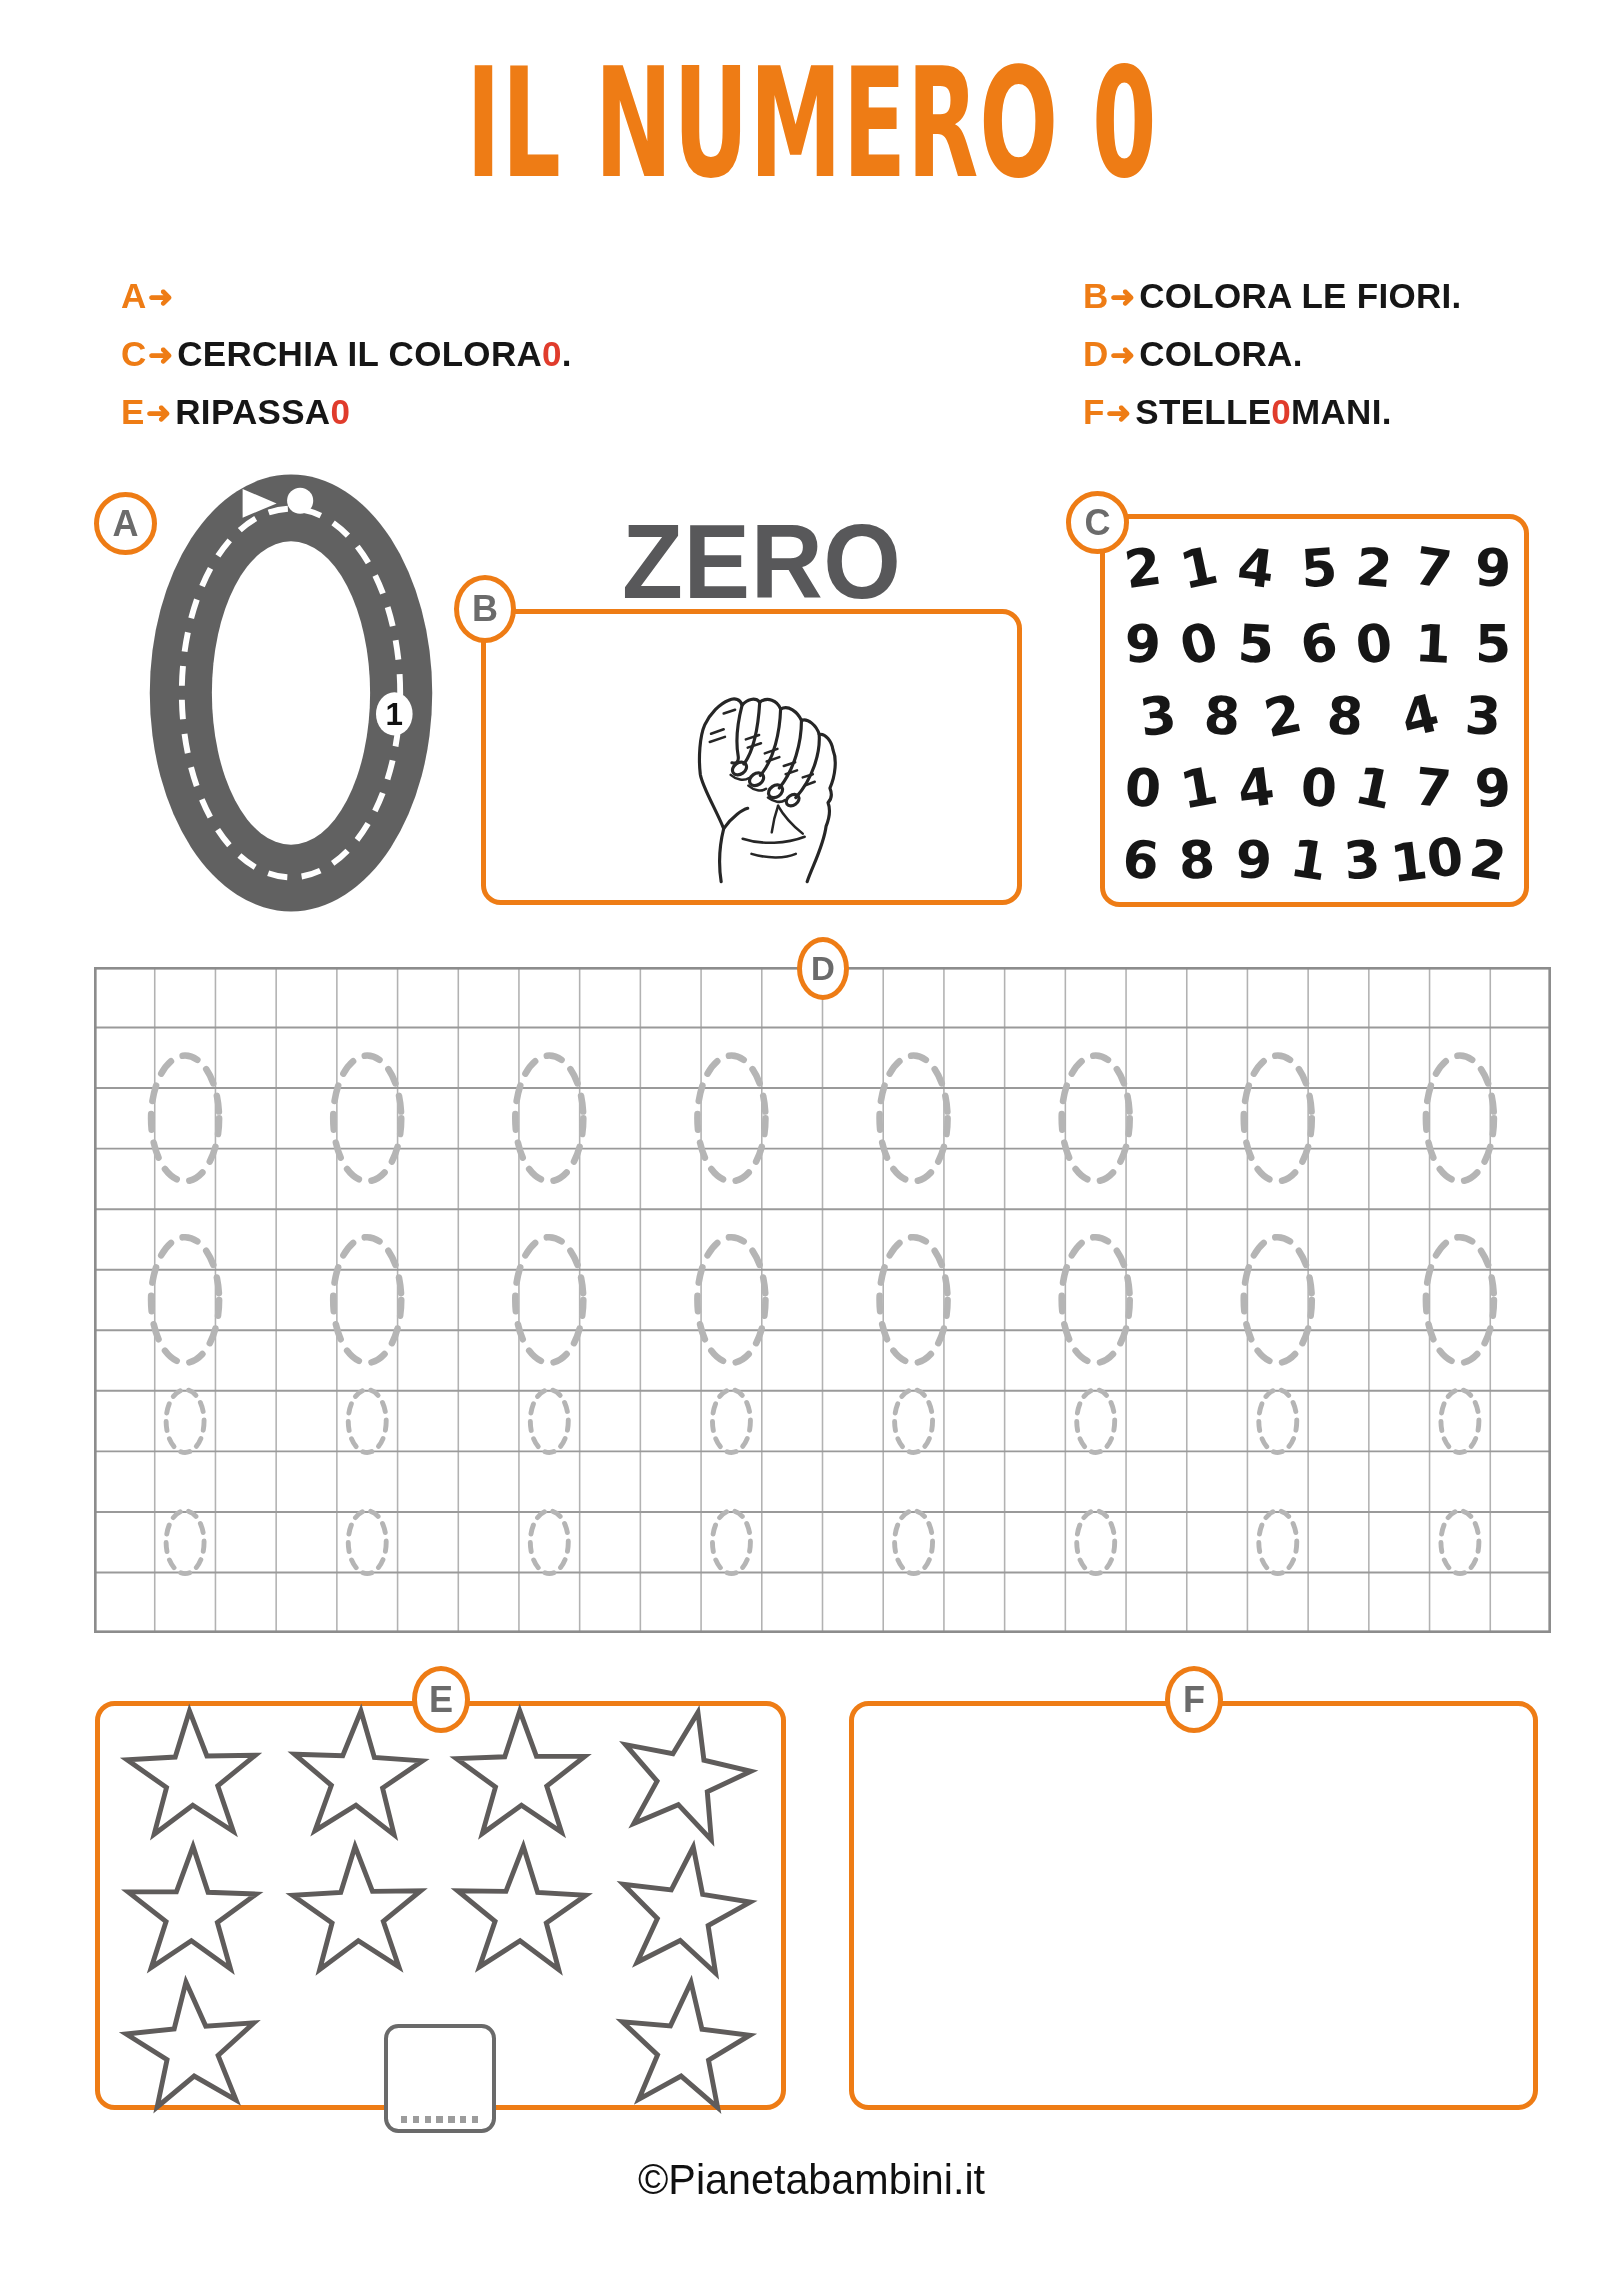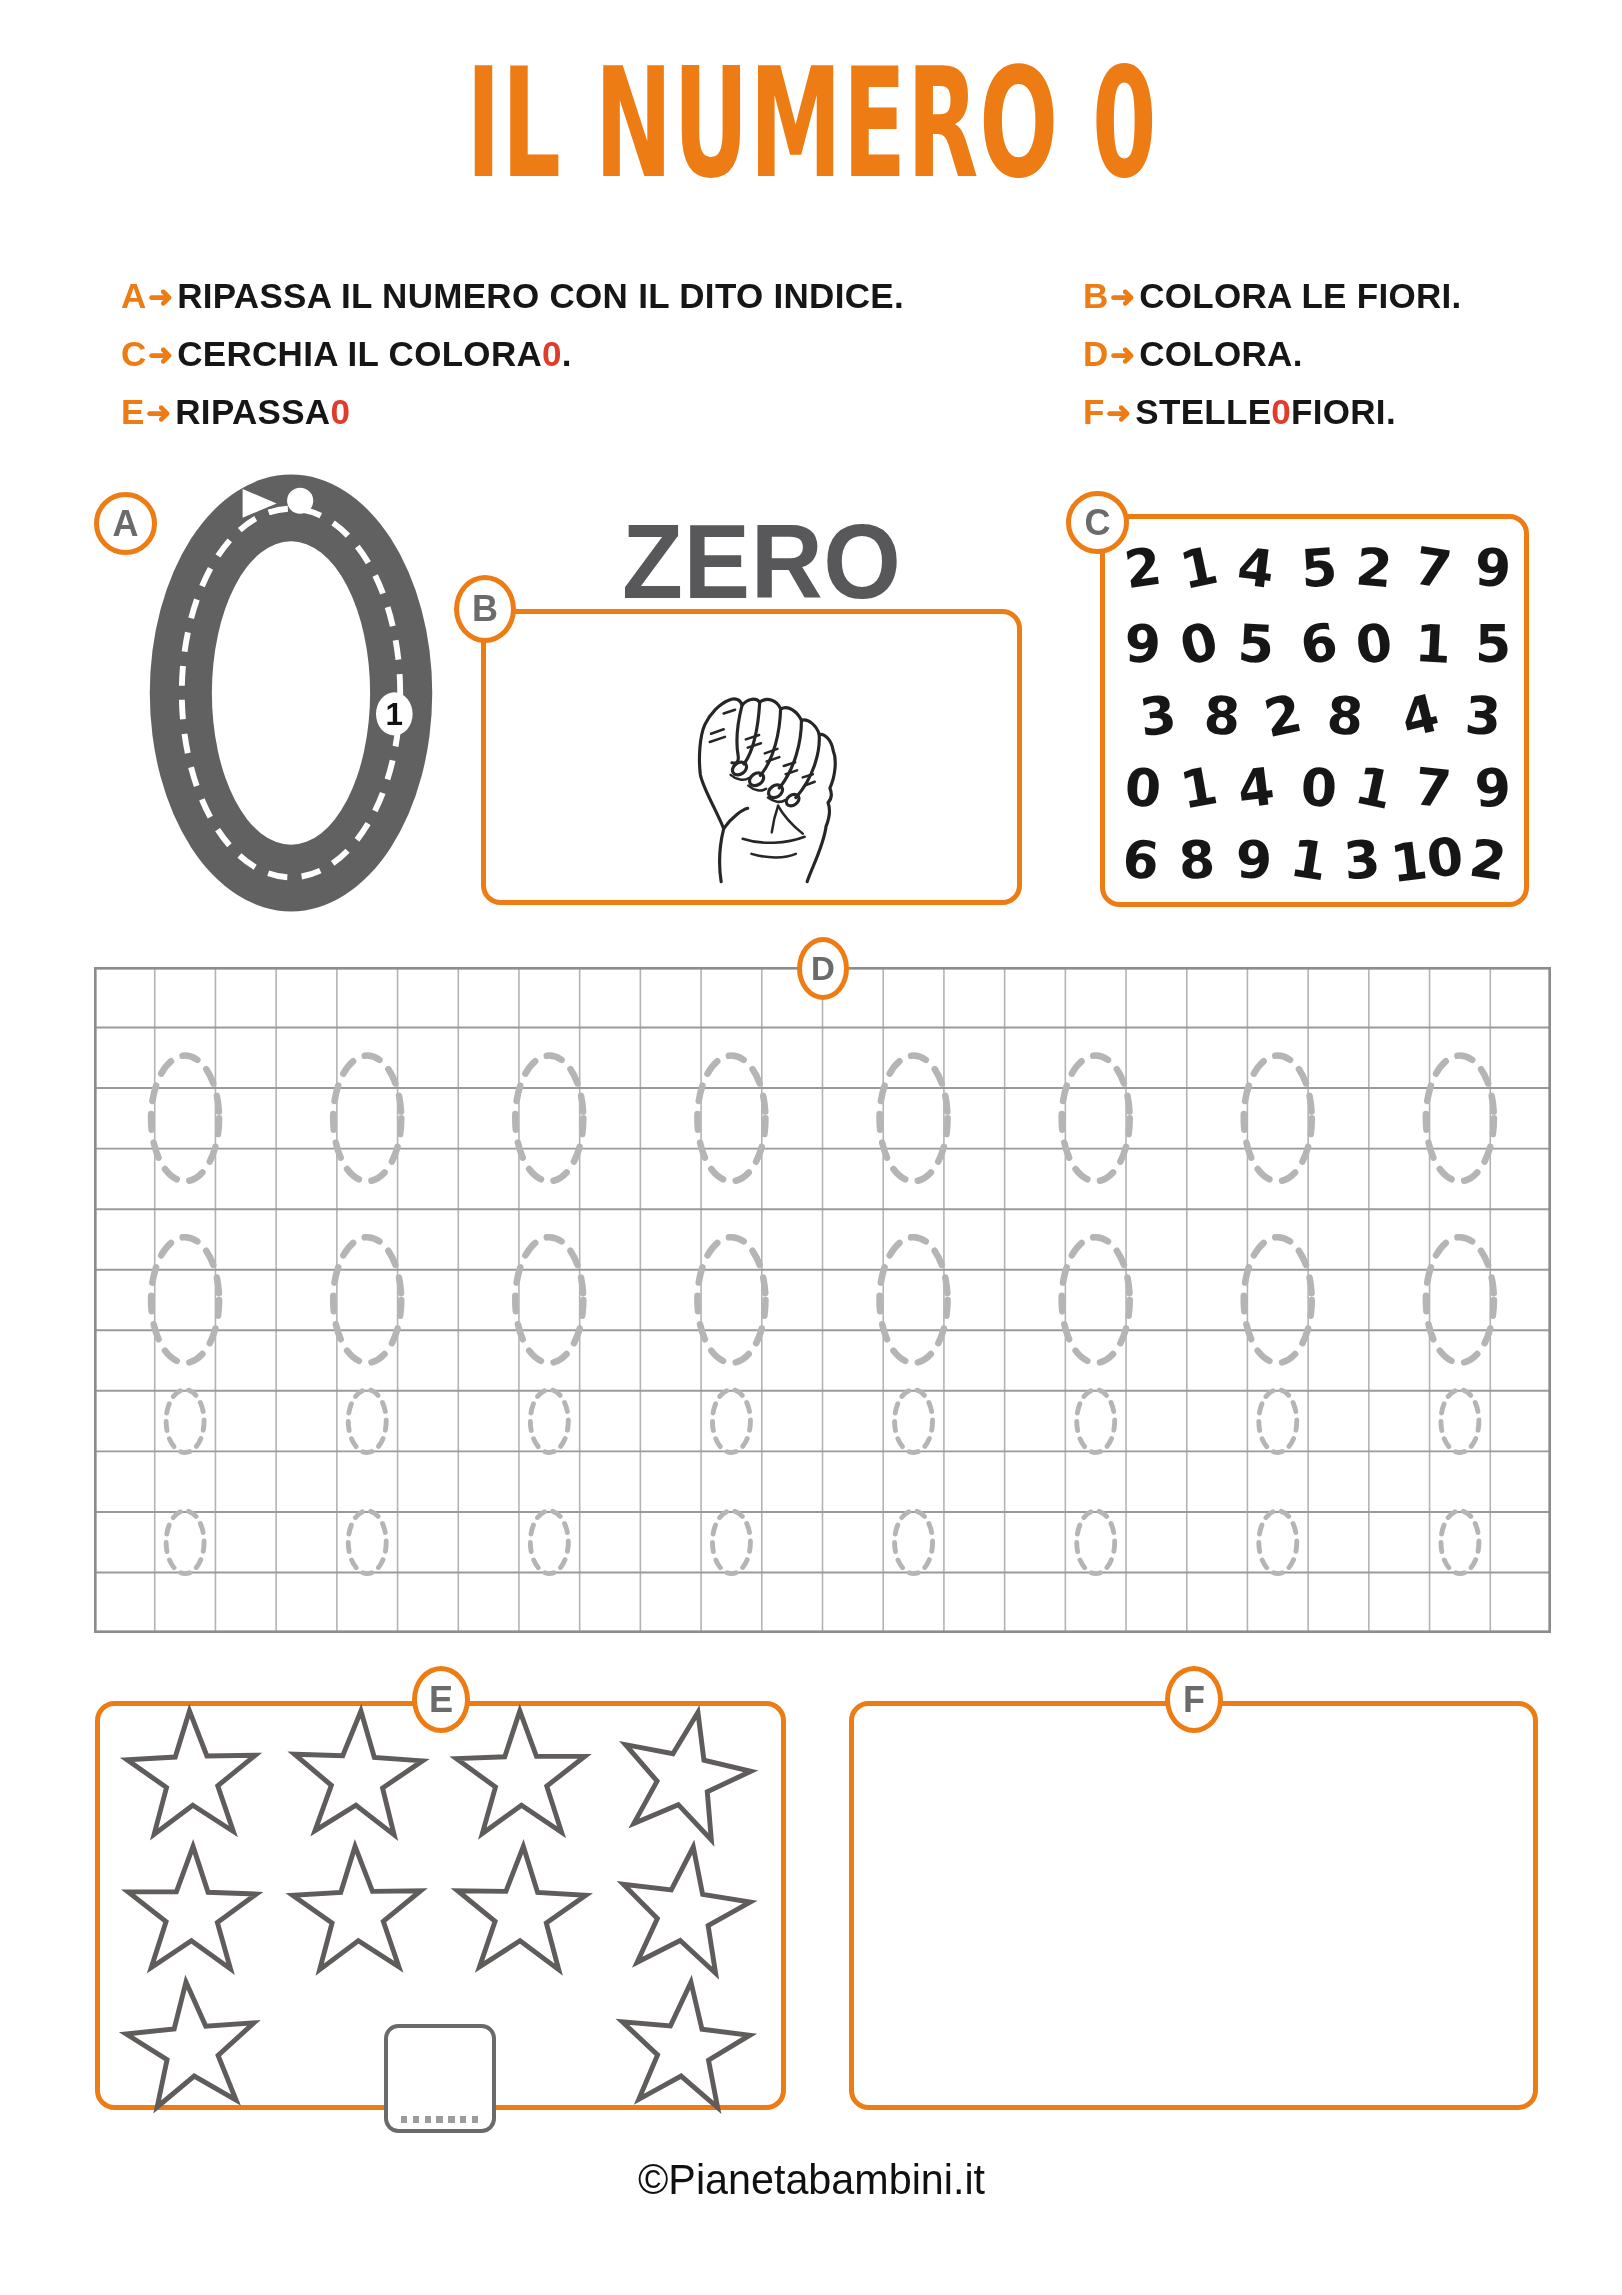--- a/index.html
+++ b/index.html
@@ -61,21 +61,20 @@
 
   <div class="title">
     <span>IL NUMERO 0</span>
   </div>
 
   <div class="instructions">
     <div class="ins-col left" id="ins-left">
         <div class="ins-line">
           <span class="ins-letter">A</span>
           <span class="ins-arrow">➜</span>
-          <span>RIPASSA IL NUMERO CON IL DITO INDICE.</span>
         </div>
         <div class="ins-line">
           <span class="ins-letter">C</span>
           <span class="ins-arrow">➜</span>
           <span>CERCHIA IL COLORA </span>
           <span class="ins-red">0</span>
           <span>.</span>
         </div>
         <div class="ins-line">
           <span class="ins-letter">E</span>
@@ -93,21 +92,21 @@
         <div class="ins-line">
           <span class="ins-letter">D</span>
           <span class="ins-arrow">➜</span>
           <span>COLORA.</span>
         </div>
         <div class="ins-line">
           <span class="ins-letter">F</span>
           <span class="ins-arrow">➜</span>
           <span>STELLE </span>
           <span class="ins-red">0</span>
-          <span> FIORI.</span>
+          <span> MANI.</span>
         </div>
       </div>
   </div>
 
   <div class="badge" style="left:94px;top:492px;width:63px;height:63px;">
     <span>A</span>
   </div>
   <svg class="svg-abs" style="left:147px;top:472px;" width="288" height="442" viewBox="0 0 440 676">
     <ellipse cx="220" cy="338" rx="216" ry="334" fill="#616161"></ellipse>
     <ellipse cx="220" cy="338" rx="121" ry="232" fill="#ffffff"></ellipse>

